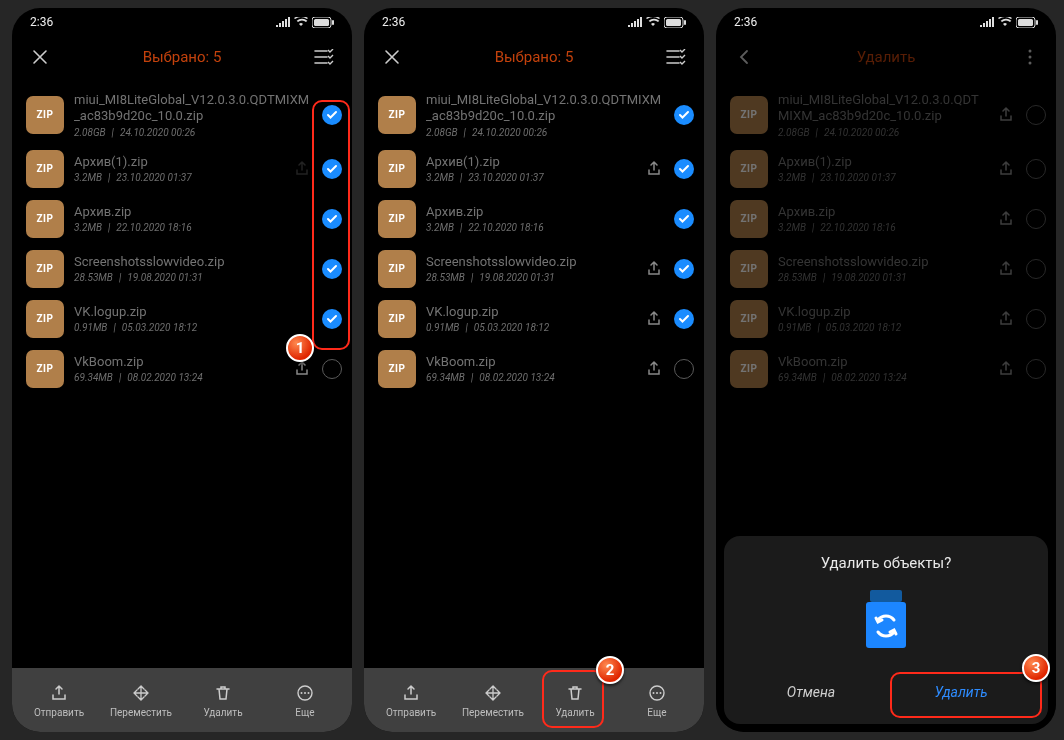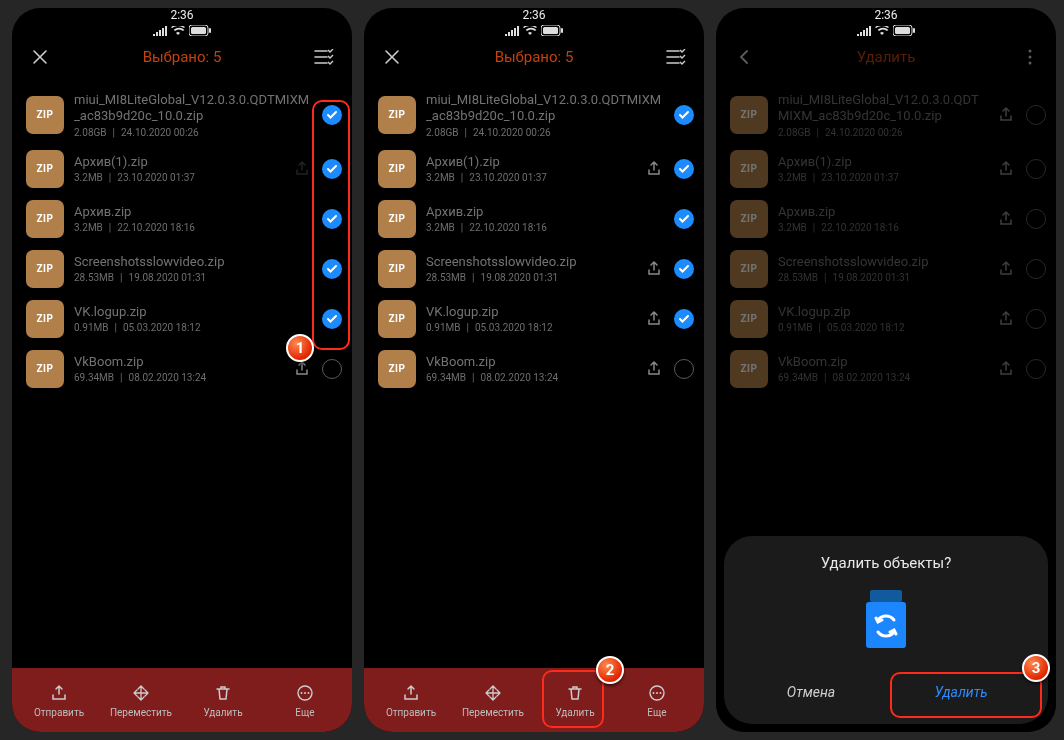--- a/index.html
+++ b/index.html
@@ -27,21 +27,20 @@
   }
   
   .statusbar {
     height: 28px;
     display: flex;
     align-items: center;
     justify-content: space-between;
     padding: 0 18px;
     font-size: 12px;
     color: #eee;
-    flex-direction: column;
   }
   .statusbar-right { display:flex; align-items:center; gap:4px; }
   .signal, .wifi, .battery { display:inline-block; }
   .signal svg, .wifi svg, .battery svg { display:block; }
   
   .header {
     height: 42px;
     display:flex;
     align-items:center;
     padding: 0 14px;
@@ -65,35 +64,35 @@
   .file-icon {
     width:38px; height:38px;
     background:#b07f4a;
     border-radius:7px;
     display:flex; align-items:center; justify-content:center;
     font-size:10px; font-weight:700; color:#fff; letter-spacing:0.5px;
     flex-shrink:0;
   }
   .file-text { flex:1 1 auto; min-width:0; padding:0 10px; }
   .file-name { font-size:13px; color:#737373; line-height:1.25; word-break:break-all; }
-  .file-meta { font-size:10px; color:#6e6e6e; margin-top:2px; }
+  .file-meta { font-size:10px; color:#6e6e6e; margin-top:2px;font-style:italic; }
   .file-meta .sep { padding:0 6px; }
   .row-actions { display:flex; align-items:center; gap:12px; flex-shrink:0; }
   .share-icon { width:16px; height:16px; color:#888; }
   .checkcircle {
     width:20px; height:20px; border-radius:50%;
     display:flex; align-items:center; justify-content:center;
   }
   .checkcircle.checked { background:#1a8cff; }
   .checkcircle.checked svg { display:block; }
   .radiohole { width:20px; height:20px; border-radius:50%; border:1.5px solid #5a5a5a; }
   
   .actionbar {
     height:64px;
-    background:#7f1d1d;
+    background:#404040;
     display:flex; align-items:center;
     padding:0 6px;
   }
   .actionbar .act {
     flex:1 1 0;
     display:flex; flex-direction:column; align-items:center; justify-content:center;
     gap:4px;
     color:#bdbdbd;
     font-size:10px;
   }
@@ -111,21 +110,21 @@
     display:flex; align-items:center; justify-content:center;
     box-shadow:0 2px 3px rgba(0,0,0,.6);
     pointer-events:none;
   }
   
   .dim-overlay {
     position:absolute; inset:0; background:rgba(0,0,0,.55);
   }
   .dialog {
     position:absolute; left:8px; right:8px; bottom:8px;
-    background:#1b1b1b; border-radius:28px;
+    background:#1b1b1b; border-radius:16px;
     padding:18px 12px 10px;
   }
   .dialog .d-title { text-align:center; font-size:15px; color:#e8e8e8; margin-bottom:12px; }
   .dialog .d-icon { display:flex; justify-content:center; margin-bottom:16px; }
   .dialog .d-buttons { display:flex; }
   .dialog .d-btn {
     flex:1 1 0; height:44px; display:flex; align-items:center; justify-content:center;
     font-size:14px; border-radius:10px;font-style:italic;
   }
   .dialog .d-cancel { color:#cfcfcf; }

